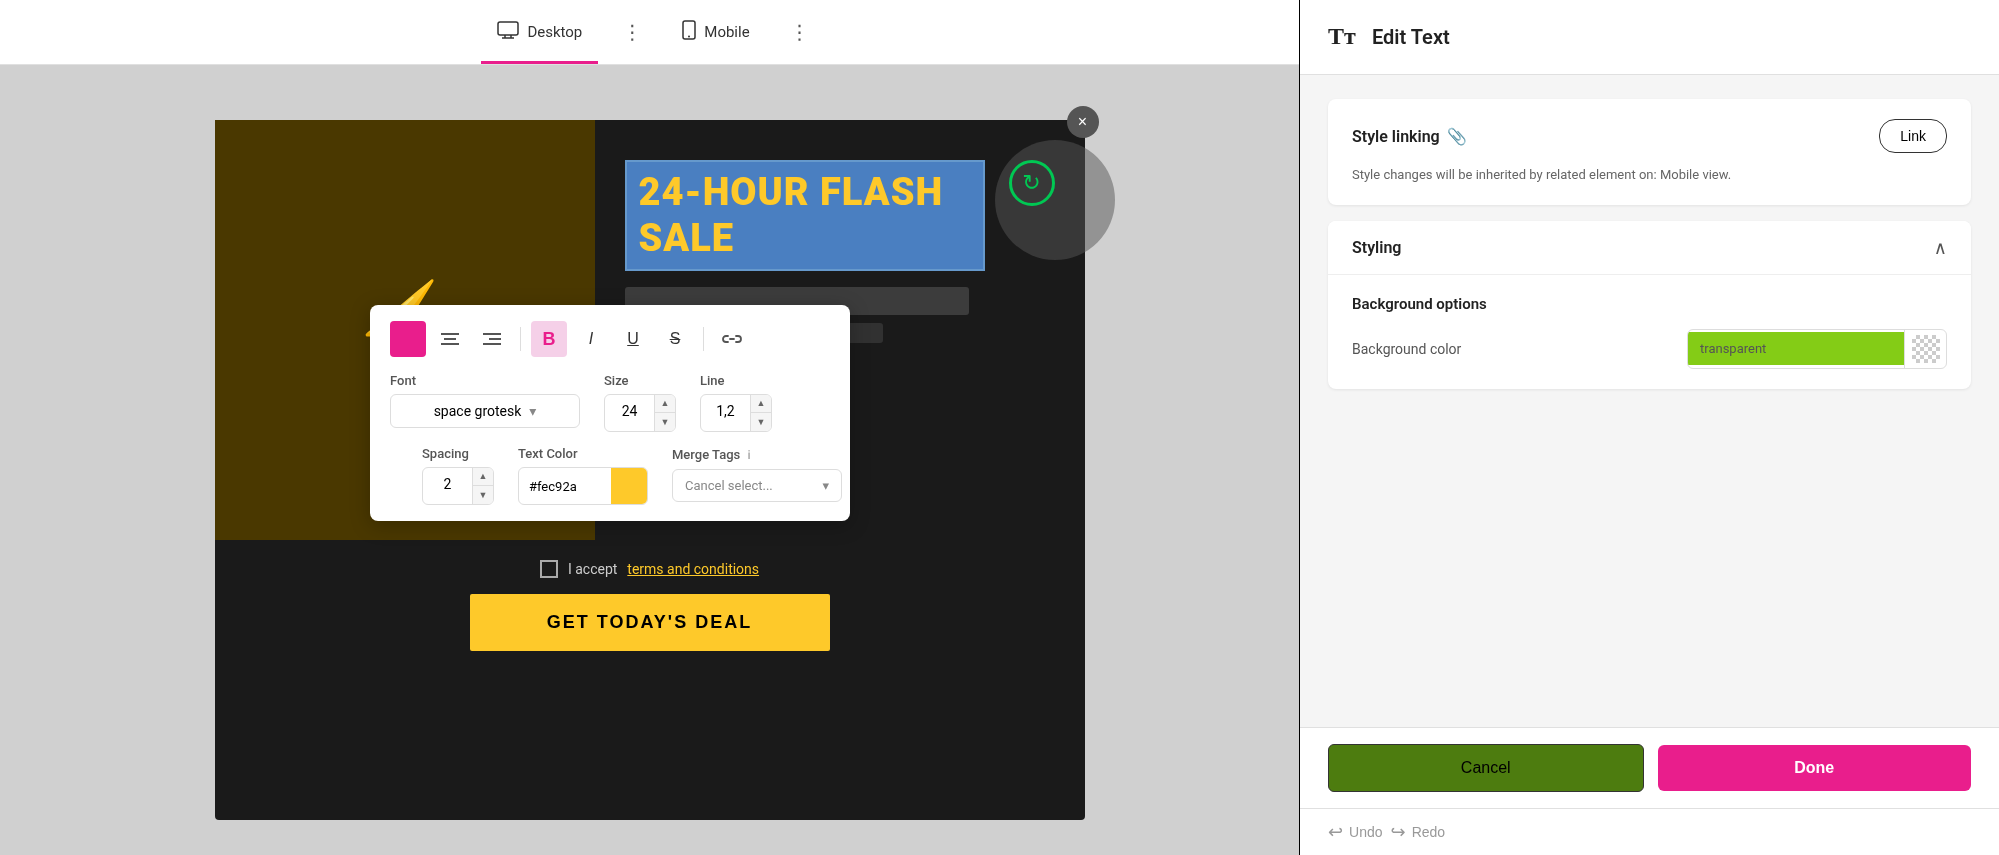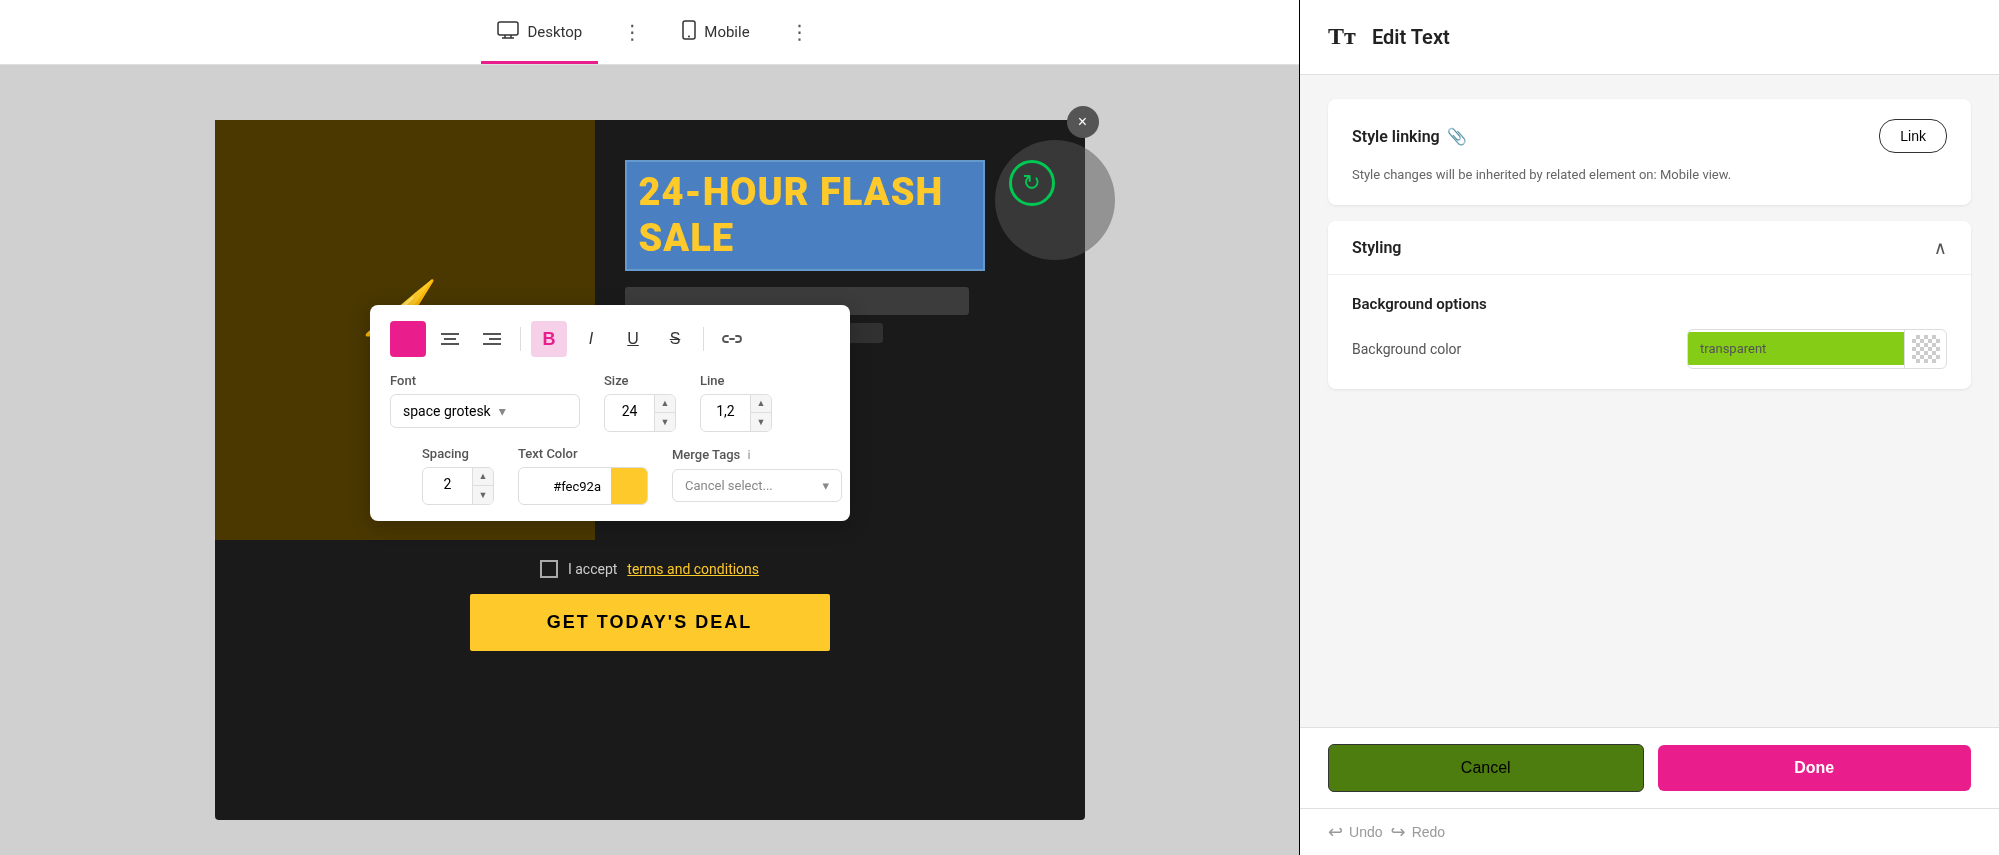--- a/index.html
+++ b/index.html
@@ -271,21 +271,21 @@
 
     .font-select {
       display: flex;
       align-items: center;
       border: 1px solid #ddd;
       border-radius: 6px;
       padding: 8px 12px;
       gap: 8px;
       cursor: pointer;
       width: 190px;
-      justify-content: flex-start;
+      justify-content: center;
       font-size: 14px;
       background: white;
     }
 
     .number-input-group {
       display: flex;
       border: 1px solid #ddd;
       border-radius: 6px;
       overflow: hidden;
       width: 72px;
@@ -333,21 +333,20 @@
       overflow: hidden;
       width: 130px;
     }
 
     .color-text {
       flex: 1;
       padding: 8px 10px;
       font-size: 13px;
       border: none;
       outline: none;
-      text-align: right;
     }
 
     .color-swatch {
       width: 36px;
       height: 36px;
       background: #fec92a;
       cursor: pointer;
       flex-shrink: 0;
     }
 

